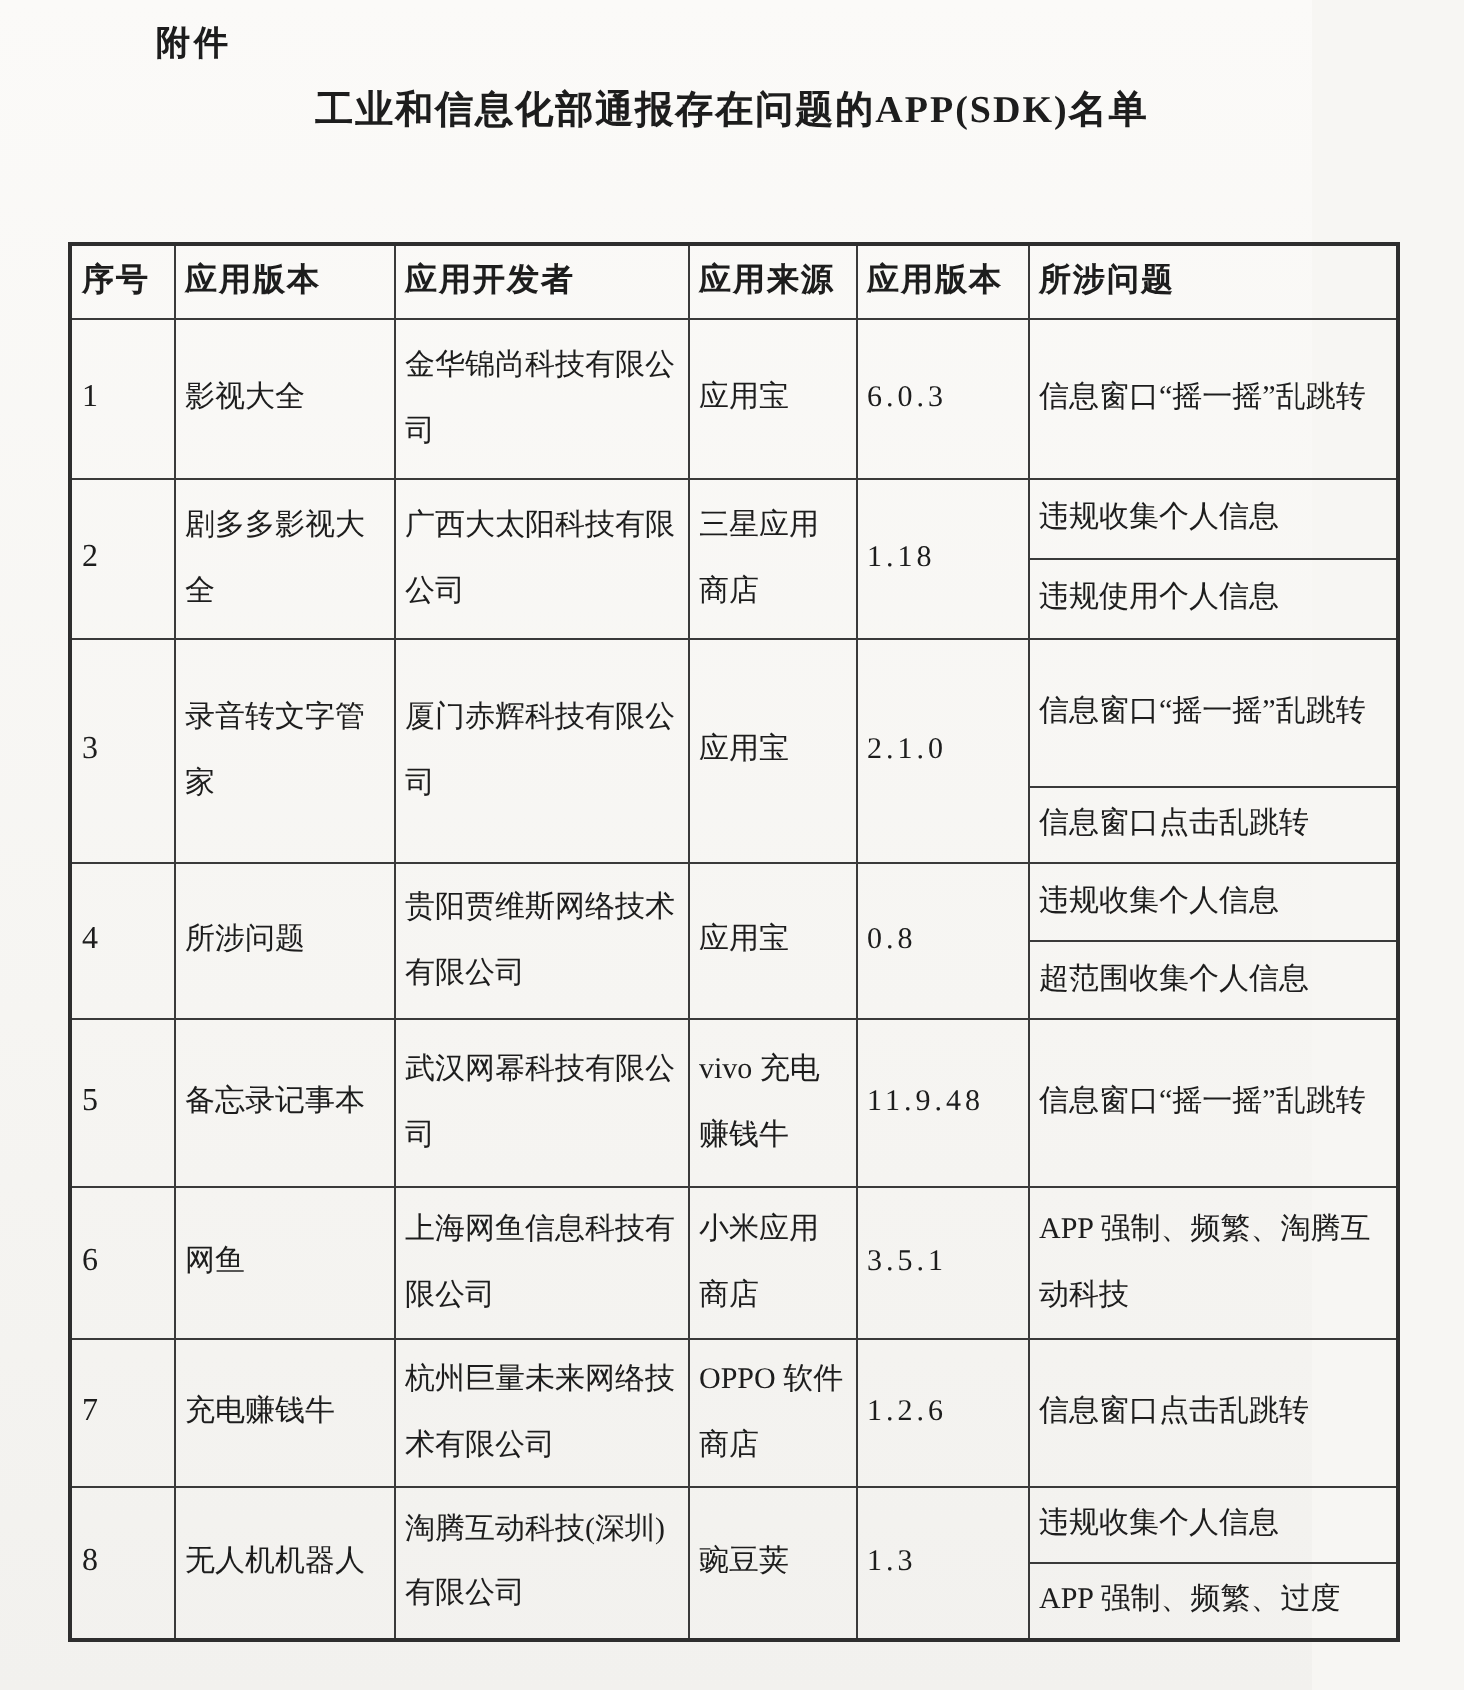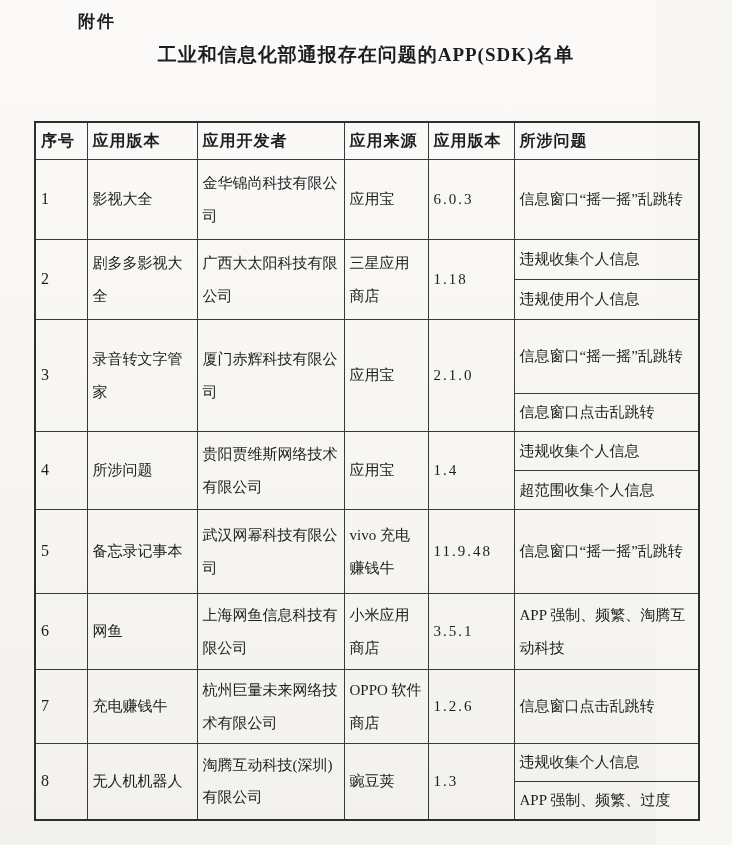--- a/index.html
+++ b/index.html
@@ -130,21 +130,21 @@
           <td>信息窗口“摇一摇”乱跳转</td>
         </tr>
         <tr style="height: 38px;">
           <td>信息窗口点击乱跳转</td>
         </tr>
         <tr style="height: 39px;">
           <td rowspan="2" class="seq-cell">4</td>
           <td rowspan="2">所涉问题</td>
           <td rowspan="2">贵阳贾维斯网络技术有限公司</td>
           <td rowspan="2">应用宝</td>
-          <td rowspan="2" class="version-cell">1.4</td>
+          <td rowspan="2" class="version-cell">0.8</td>
           <td>违规收集个人信息</td>
         </tr>
         <tr style="height: 39px;">
           <td>超范围收集个人信息</td>
         </tr>
         <tr style="height: 84px;">
           <td rowspan="1" class="seq-cell">5</td>
           <td rowspan="1">备忘录记事本</td>
           <td rowspan="1">武汉网幂科技有限公司</td>
           <td rowspan="1">vivo 充电赚钱牛</td>

